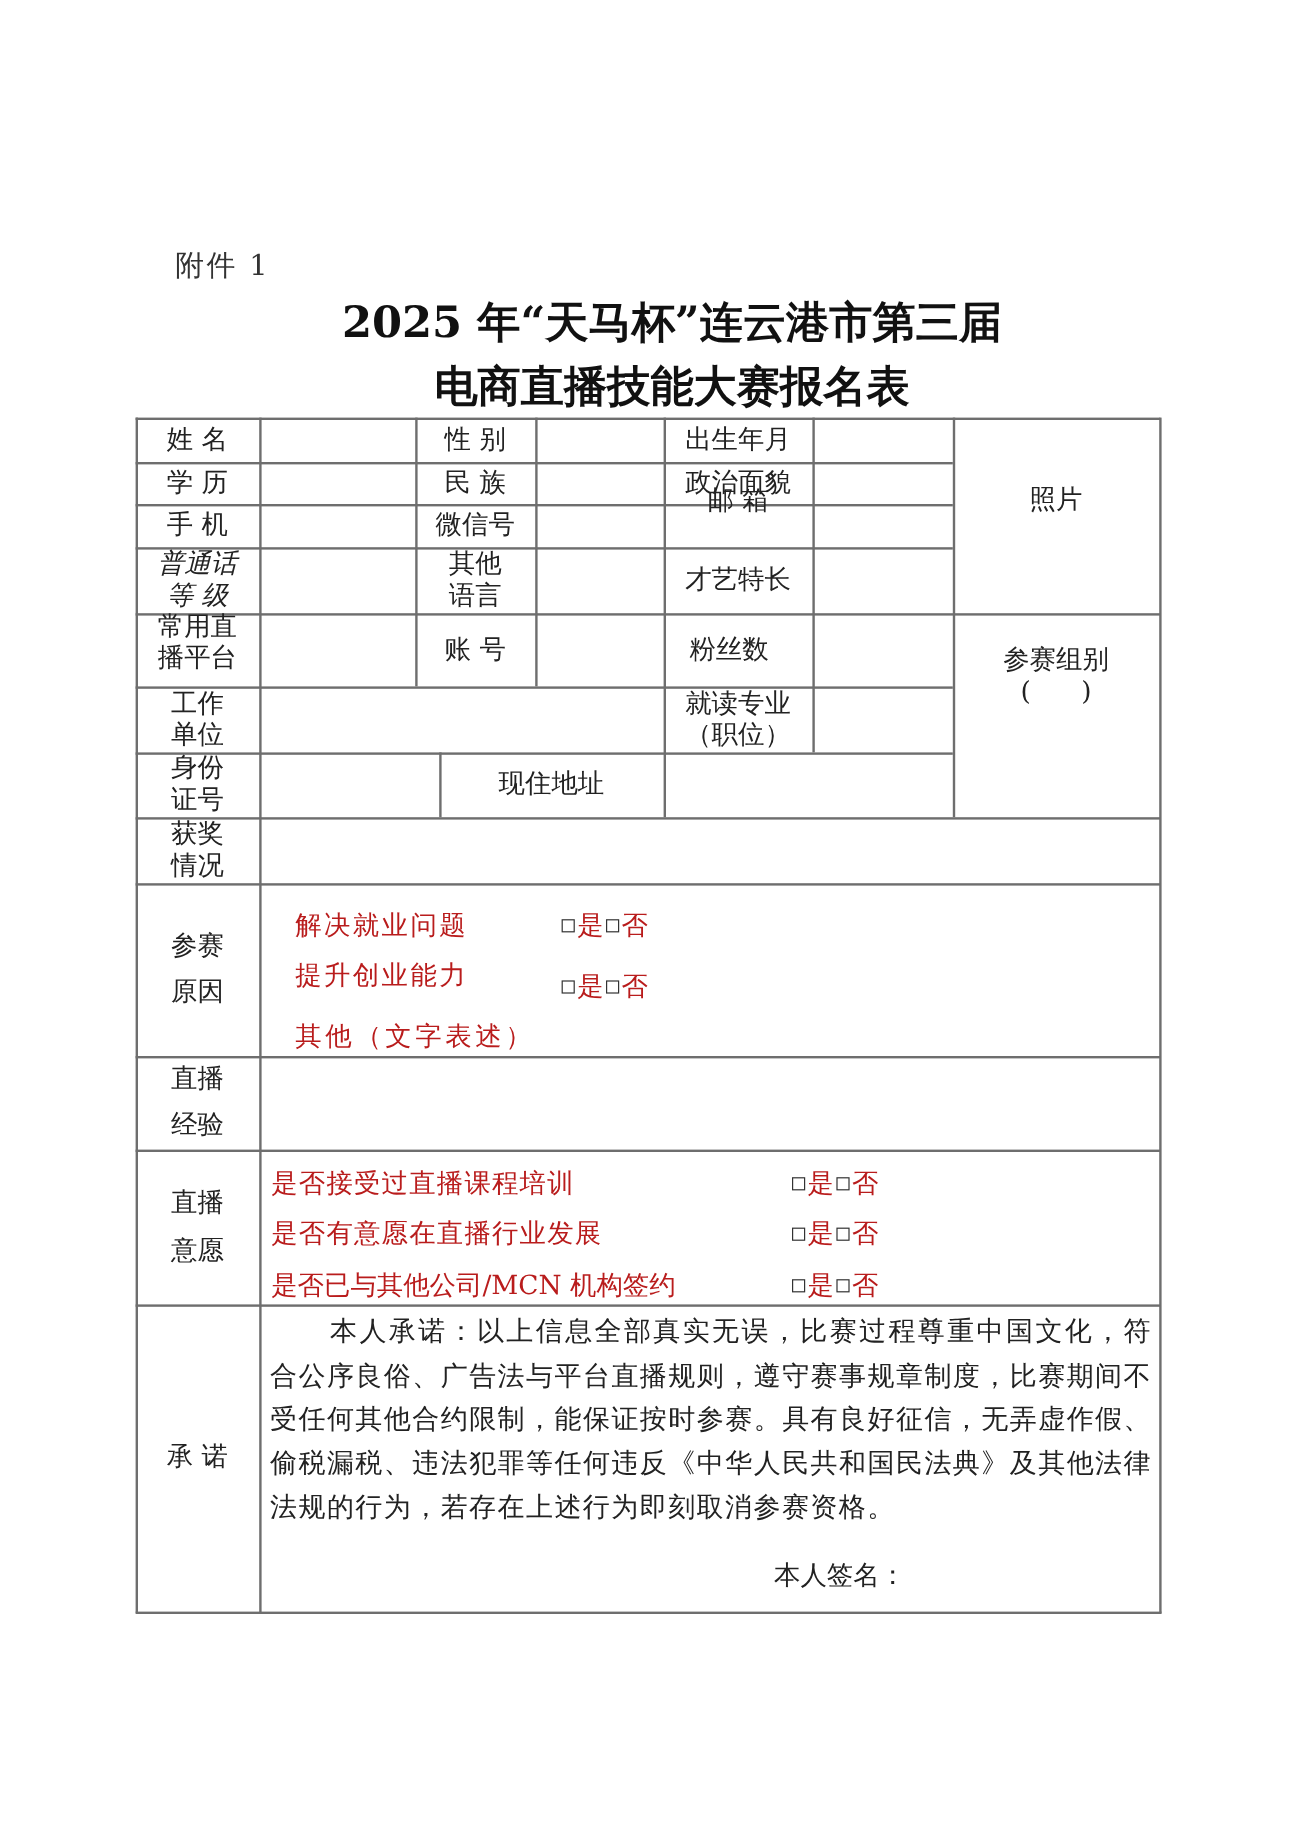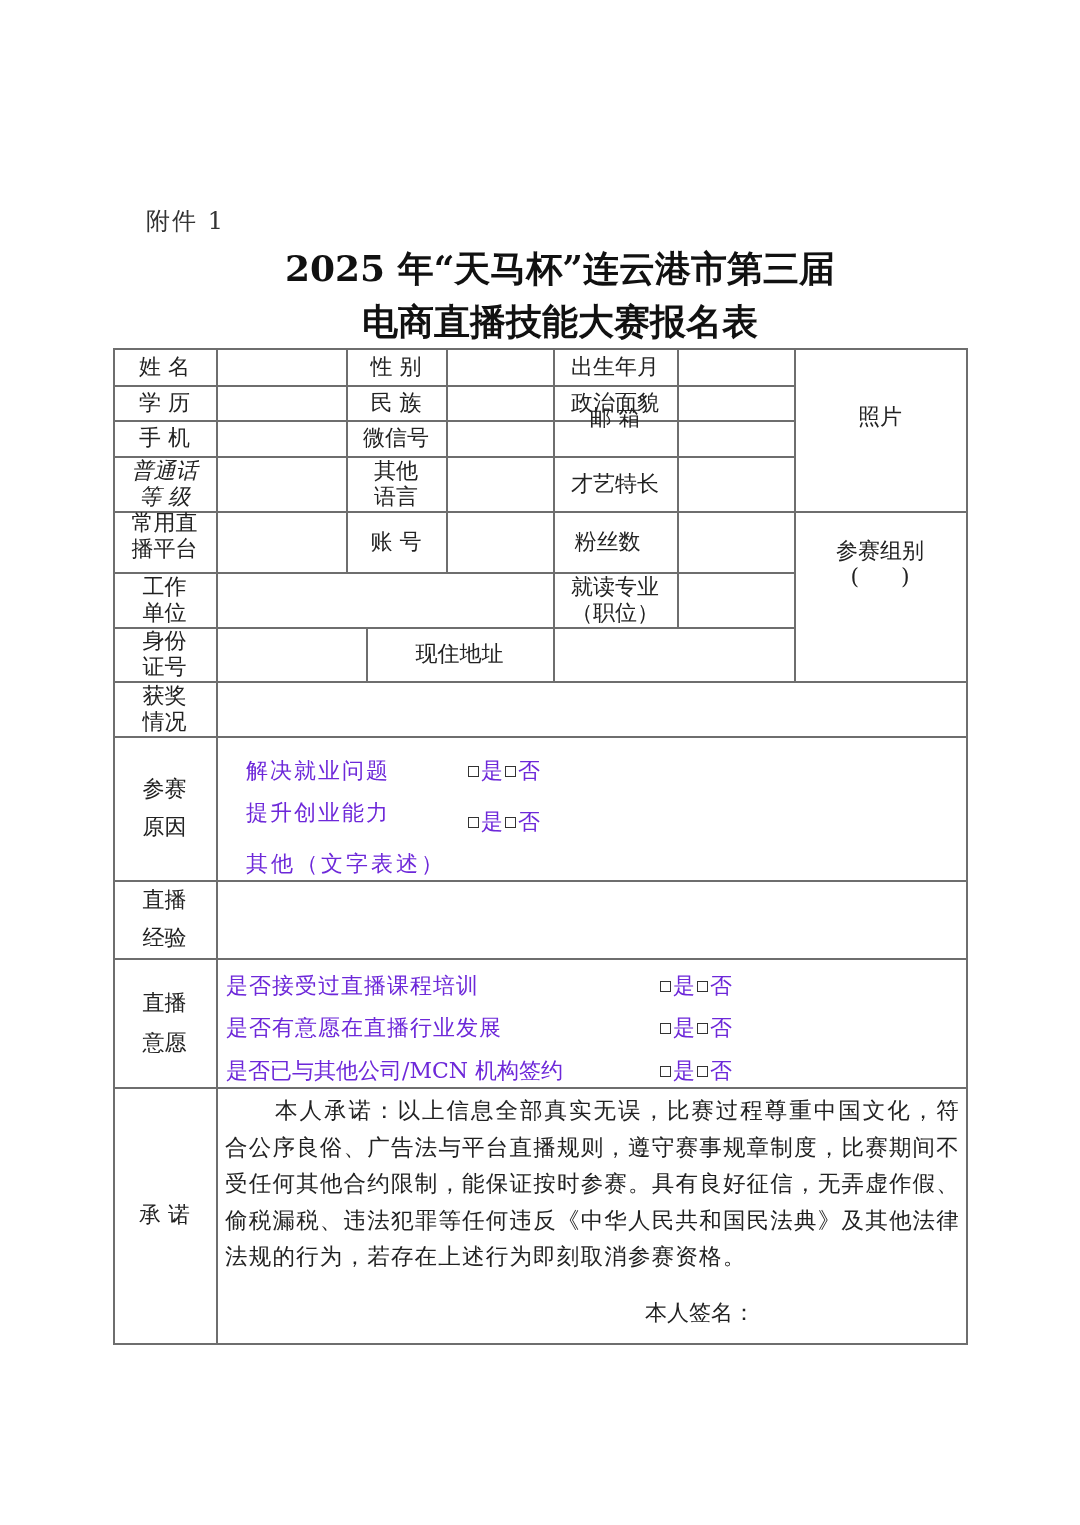--- a/index.html
+++ b/index.html
@@ -8,21 +8,21 @@
   .attach { position:absolute; left:146px; top:205px; font-size:24px; color:#333; letter-spacing:2px; }
   .title { position:absolute; left:0; width:1080px; text-align:center; font-weight:bold; font-size:36px; color:#111; }
   .t1 { top:245px; left:20px; }
   .t2 { top:298px; left:20px; }
   .cell { position:absolute; box-sizing:border-box; display:flex; align-items:center; justify-content:center;
           text-align:center; font-size:22px; line-height:26px; color:#222; }
   .line { position:absolute; background:#6e6e6e; }
   .h { height:1.5px; }
   .v { width:1.5px; }
   .lbl2 { flex-direction:column; }
-  .opt { position:absolute; font-size:22px; color:#6d28d9; white-space:nowrap; }
+  .opt { position:absolute; font-size:22px; color:#b91c1c; white-space:nowrap; }
   .cb { display:inline-block; width:9px; height:9px; border:1px solid #333; margin:0 2px 2px 0; vertical-align:middle; }
   .pledge { position:absolute; left:225px; top:1092px; width:735px; font-size:22.5px; line-height:36.5px; color:#222;
             text-indent:50px; letter-spacing:1.2px; text-align:justify; }
   .sign { position:absolute; left:645px; top:1298px; font-size:22px; color:#222; }
 </style>
 </head>
 <body>
 
 <div class="attach">附件 1</div>
 <div class="title t1">2025 年“天马杯”连云港市第三届</div>

